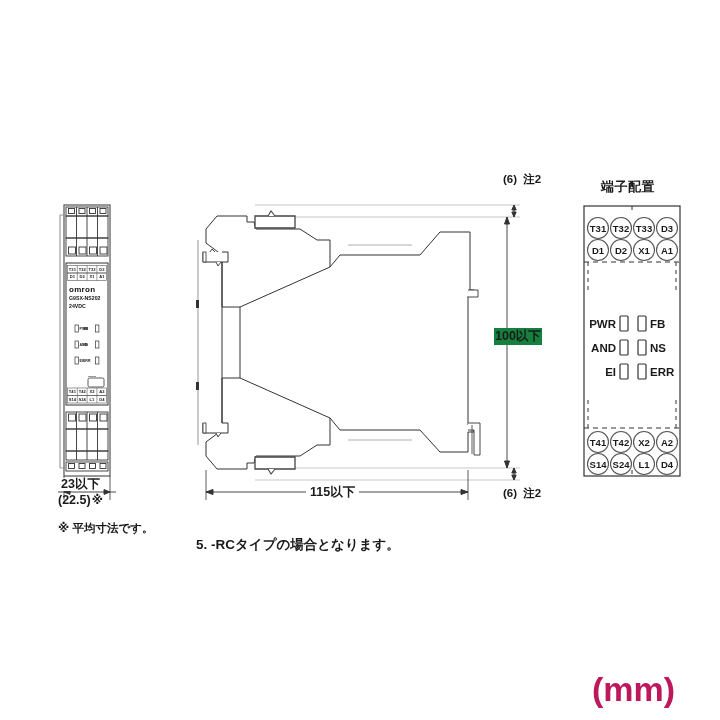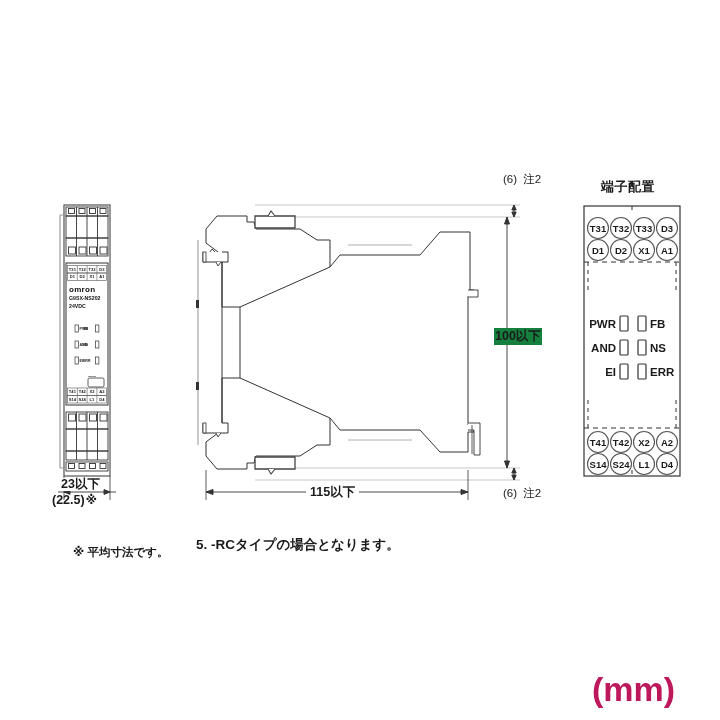--- a/index.html
+++ b/index.html
@@ -37,21 +37,21 @@
     font-size: 13px;
     font-weight: bold;
     letter-spacing: 0.5px;
   }
   .dim-label {
     font-size: 12.5px;
     font-weight: bold;
   }
   .dim-small {
     font-size: 11.5px;
-    font-weight: normal;
+    font-weight: bold;
   }
   .note-text {
     font-size: 13.5px;
     font-weight: bold;
   }
   .note-star {
     font-size: 11.5px;
     font-weight: bold;
   }
   .unit-mm {
@@ -413,23 +413,23 @@
     <span>(6)</span>
     <span style="margin-left:3px;">注2</span>
   </div>
 
   <div class="txt dim-label" style="left:494px; top:320px; background:#15803d; padding:2px 1px;margin-top:8px;">100以下</div>
 
   <div class="txt dim-label" style="left:306px; top:485px; background:#ffffff; padding:1px 4px;">115以下</div>
 
   <div class="txt dim-label" style="left:60px; top:478px; background:#ffffff; padding:0 1px;">23以下</div>
 
-  <div class="txt dim-label" style="left:52px; top:494px;">
+  <div class="txt dim-label" style="left:58px; top:494px;">
     <span>(22.5)</span><span class="note-star" style="margin-left:1px;">※</span>
   </div>
 
-  <div class="txt note-star" style="left:58px; top:547px;margin-left:15px;">※ 平均寸法です。</div>
+  <div class="txt note-star" style="left:58px; top:523px;">※ 平均寸法です。</div>
 
   <div class="txt note-text" style="left:196px; top:538px;">5. -RCタイプの場合となります。</div>
 
   <div class="txt unit-mm" style="left:592px; top:672px;">(mm)</div>
 
 </div>
 
 </body></html>

